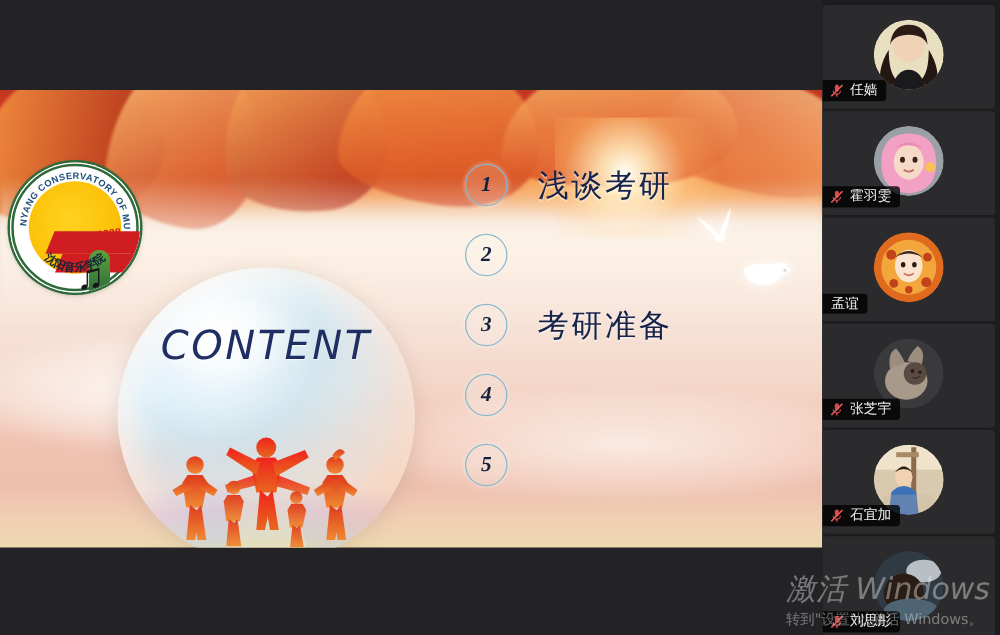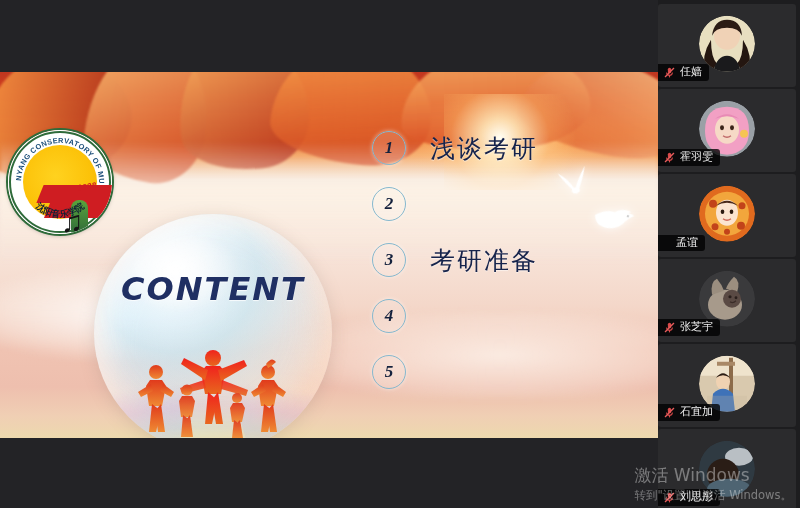--- a/index.html
+++ b/index.html
@@ -170,26 +170,26 @@
         rgba(170,120,215,.20) 68%, rgba(255,255,255,0) 86%);
     filter: blur(2px);
   }
   #sphere .path {
     position: absolute; left: 26%; bottom: -10%; width: 48%; height: 40%;
     background: linear-gradient(to top, rgba(255,235,160,.55), rgba(255,255,255,.1));
     clip-path: polygon(12% 100%, 88% 100%, 64% 0%, 36% 0%);
     filter: blur(1px);
   }
   #content-word {
-    position: absolute; left: 0; right: 0; top: 56px;
+    position: absolute; left: 0; right: 0; top: 43px;
     text-align: center;
     font-family: "DejaVu Sans", sans-serif;
     font-size: 32px;
     font-style: italic;
-    font-weight: 700;
+    font-weight: 400;
     letter-spacing: 2px;
     color: #1f2f63;
     text-shadow: 0 1px 1px rgba(255,255,255,.8);
   }
   .runners { position: absolute; left: 0; right: 0; bottom: 6px; height: 110px; }
   .runners svg { display: block; margin: 0 auto; }
 
   
   #list {
     position: absolute; left: 372px; top: 48px;
@@ -244,38 +244,38 @@
   }
   .av-inner { width: 100%; height: 100%; display: block; }
   .tile .namebar {
     position: absolute; left: 0; bottom: 6px;
     display: flex; align-items: center; gap: 4px;
     background: rgba(0,0,0,.78);
     padding: 2px 7px 2px 5px;
     border-radius: 0 3px 3px 0;
     max-width: 120px;
   }
-  .tile .namebar.no-icon { padding-left: 18px; margin-top: 27px; }
+  .tile .namebar.no-icon { padding-left: 7px; margin-top: 27px; }
   .mic-muted { width: 13px; height: 13px; flex: 0 0 auto; }
   .tile .pname {
     font-family: "DejaVu Sans", "Liberation Sans", sans-serif;
     font-size: 11px; color: #f2f2f2; white-space: nowrap; line-height: 1.1;
   }
 
   
   #watermark {
     position: absolute;
     right: 8px; bottom: 6px;
     text-align: left;
     color: rgba(235,235,235,.42);
     font-family: "DejaVu Sans", "Liberation Sans", sans-serif;
     pointer-events: none;
     z-index: 5;
   }
-  #watermark .wm-title { font-size: 17px; line-height: 1.15; }
+  #watermark .wm-title { font-size: 24px; line-height: 1.15; font-style: italic; }
   #watermark .wm-sub { font-size: 11.5px; line-height: 1.25; margin-top: 2px; }
 </style>
 </head>
 <body>
 
 <div id="app">
 
   <div id="stage">
 
     <div id="slide">

